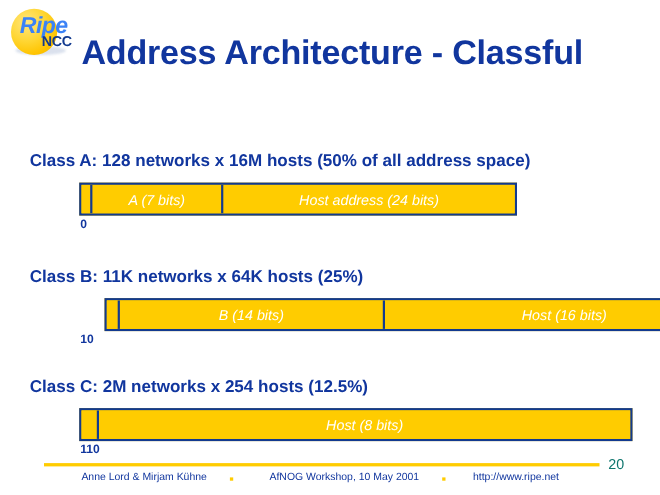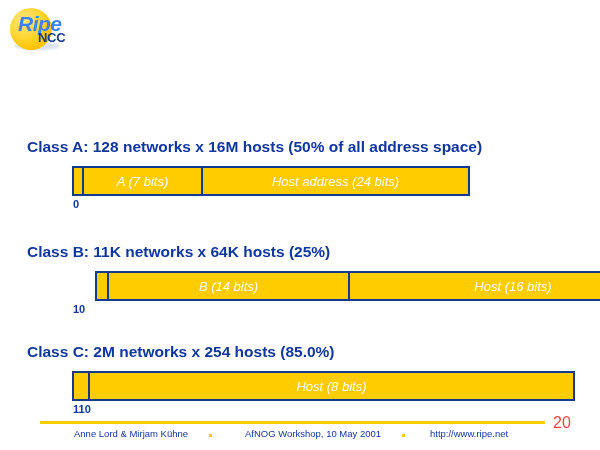--- a/index.html
+++ b/index.html
@@ -151,22 +151,22 @@
     left: 40px;
     top: 421px;
     width: 505px;
     height: 3px;
     background: #ffcc00;
   }
   .page-number {
     position: absolute;
     left: 553px;
     top: 414px;
-    font-size: 16px;
-    color: #ef4444;
+    font-size: 13px;
+    color: #0f766e;
     font-weight: normal;
   }
   .footer-row {
     position: absolute;
     left: 40px;
     top: 428px;
     width: 505px;
     height: 16px;
   }
   .footer-item {
@@ -194,20 +194,21 @@
 
 <div class="slide">
 
   <div class="logo">
     <div class="logo-shadow"></div>
     <div class="logo-ball"></div>
     <div class="logo-ripe">Ripe</div>
     <div class="logo-ncc">NCC</div>
   </div>
 
+  <div class="title">Address Architecture - Classful</div>
 
   <div class="class-block a">
     <div class="class-heading">Class A: 128 networks x 16M hosts (50% of all address space)</div>
     <div class="bar">
       <div class="cell bits" style="flex:0 0 8px"></div>
       <div class="cell" style="flex:0 0 119px">A (7 bits)</div>
       <div class="cell" style="flex:1 1 auto">Host address (24 bits)</div>
     </div>
     <div class="bit-label">0</div>
   </div>
@@ -216,21 +217,21 @@
     <div class="class-heading">Class B: 11K networks x 64K hosts (25%)</div>
     <div class="bar">
       <div class="cell bits" style="flex:0 0 10px"></div>
       <div class="cell" style="flex:0 0 241px">B (14 bits)</div>
       <div class="cell" style="flex:1 1 auto">Host (16 bits)</div>
     </div>
     <div class="bit-label">10</div>
   </div>
 
   <div class="class-block c">
-    <div class="class-heading">Class C: 2M networks x 254 hosts (85.0%)</div>
+    <div class="class-heading">Class C: 2M networks x 254 hosts (12.5%)</div>
     <div class="bar">
       <div class="cell bits" style="flex:0 0 14px"></div>
       <div class="cell" style="flex:1 1 auto">Host (8 bits)</div>
     </div>
     <div class="bit-label">110</div>
   </div>
 
   <div class="footer-rule"></div>
   <div class="page-number">20</div>
   <div class="footer-row">

